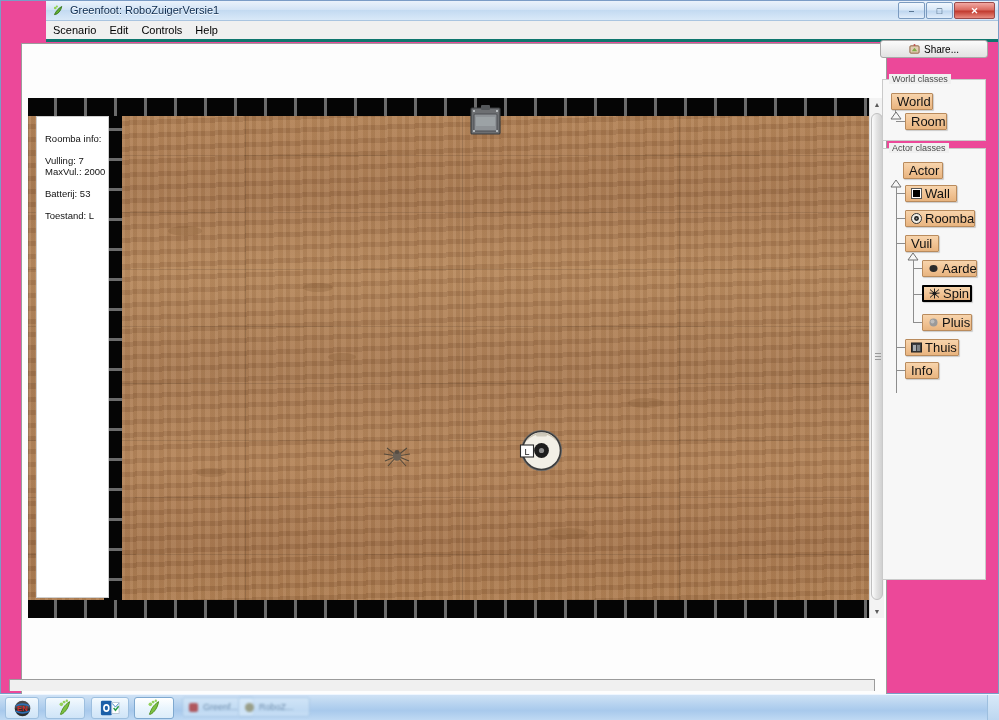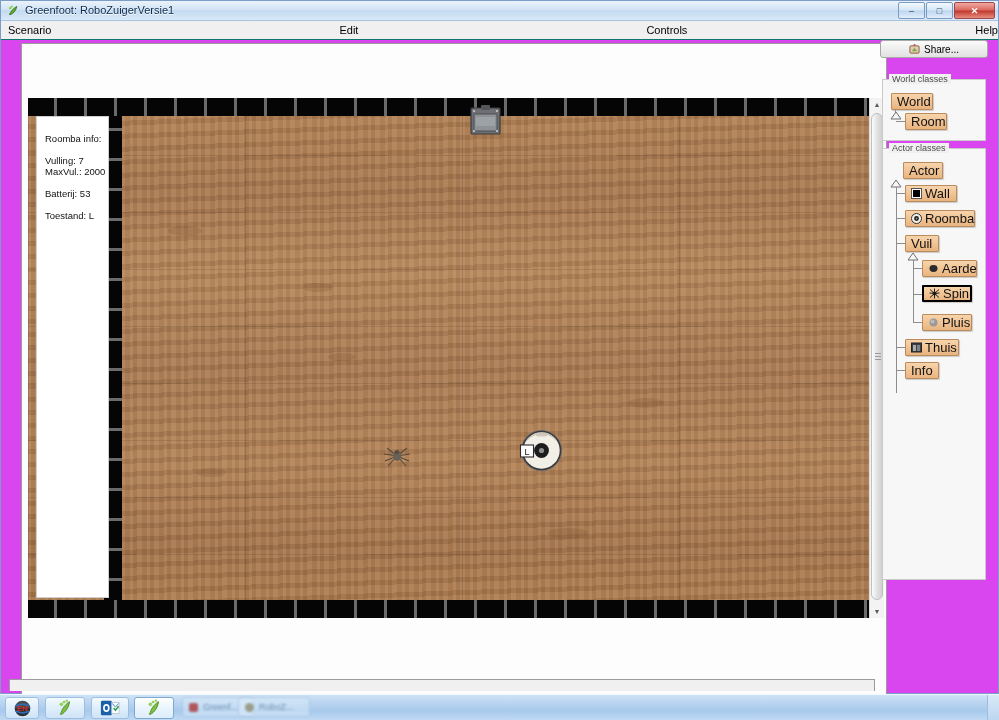--- a/index.html
+++ b/index.html
@@ -11,37 +11,37 @@
   }
   
   #bg-desktop{position:absolute;left:0;top:0;width:999px;height:720px;
     background:linear-gradient(180deg,#3a6098 0%,#35598e 40%,#c9dcf0 41%,#dce9f7 100%);}
   #bg-browser-bar{position:absolute;left:0;top:0;width:999px;height:20px;
     background:linear-gradient(180deg,#4a76ad 0%,#3a6297 55%,#33598d 100%);}
   .bg-blur-text{position:absolute;top:4px;height:9px;border-radius:2px;
     background:rgba(210,225,243,.45);filter:blur(2px);}
   
   #app-window{position:absolute;left:0;top:0;width:999px;height:694px;
-    background:#d946ef;border:1px solid #7a9cc6;box-sizing:border-box;}
+    background:#ec4899;border:1px solid #7a9cc6;box-sizing:border-box;padding-left:45px;}
   #title-bar{position:relative;height:19px;
     background:linear-gradient(180deg,#eaf2fb 0%,#d3e4f6 45%,#c2d9f1 46%,#d9e9f8 100%);
     border-bottom:1px solid #a9c4e0;}
   #app-icon{position:absolute;left:6px;top:3px;width:13px;height:13px;}
   #title-text{position:absolute;left:24px;top:3px;font-size:11px;color:#0c2a4d;
     text-shadow:0 1px 0 rgba(255,255,255,.9);white-space:nowrap;}
   #win-buttons{position:absolute;right:3px;top:1px;display:flex;gap:1px;}
   .win-btn{width:25px;height:15px;border:1px solid #7b9bc0;border-radius:2px;
     background:linear-gradient(180deg,#f2f8fe 0%,#d7e7f7 48%,#bdd5ef 52%,#e2eefb 100%);
     display:flex;align-items:center;justify-content:center;font-size:9px;color:#20405f;}
   .win-btn.close{width:39px;border-color:#9c4949;
     background:linear-gradient(180deg,#f2a9a3 0%,#d96a60 46%,#c13a2e 54%,#e88c80 100%);
     color:#fff;font-weight:bold;}
   
-  #menu-bar{height:18px;background:#f0f0f0;border-bottom:1px solid #0f766e;
-    display:flex;align-items:center;padding-left:7px;gap:13px;justify-content:space-between;}
+  #menu-bar{height:18px;background:#f0f0f0;border-bottom:3px solid #0f766e;
+    display:flex;align-items:center;padding-left:7px;gap:13px;}
   .menu-item{font-size:11px;color:#000;cursor:default;}
   
   #content{position:absolute;left:0;top:38px;width:997px;height:654px;}
   #world-panel{position:absolute;left:20px;top:4px;width:866px;height:715px;
     background:#fdfdfd;border:1px solid #9b9b9b;box-sizing:border-box;}
   #world-clip{position:absolute;left:6px;top:54px;width:847px;height:520px;overflow:hidden;}
   
   #world{position:absolute;left:0;top:0;width:847px;height:520px;
     background-color:#9d7049;}
   .floor{position:absolute;left:0;top:0;width:847px;height:520px;

